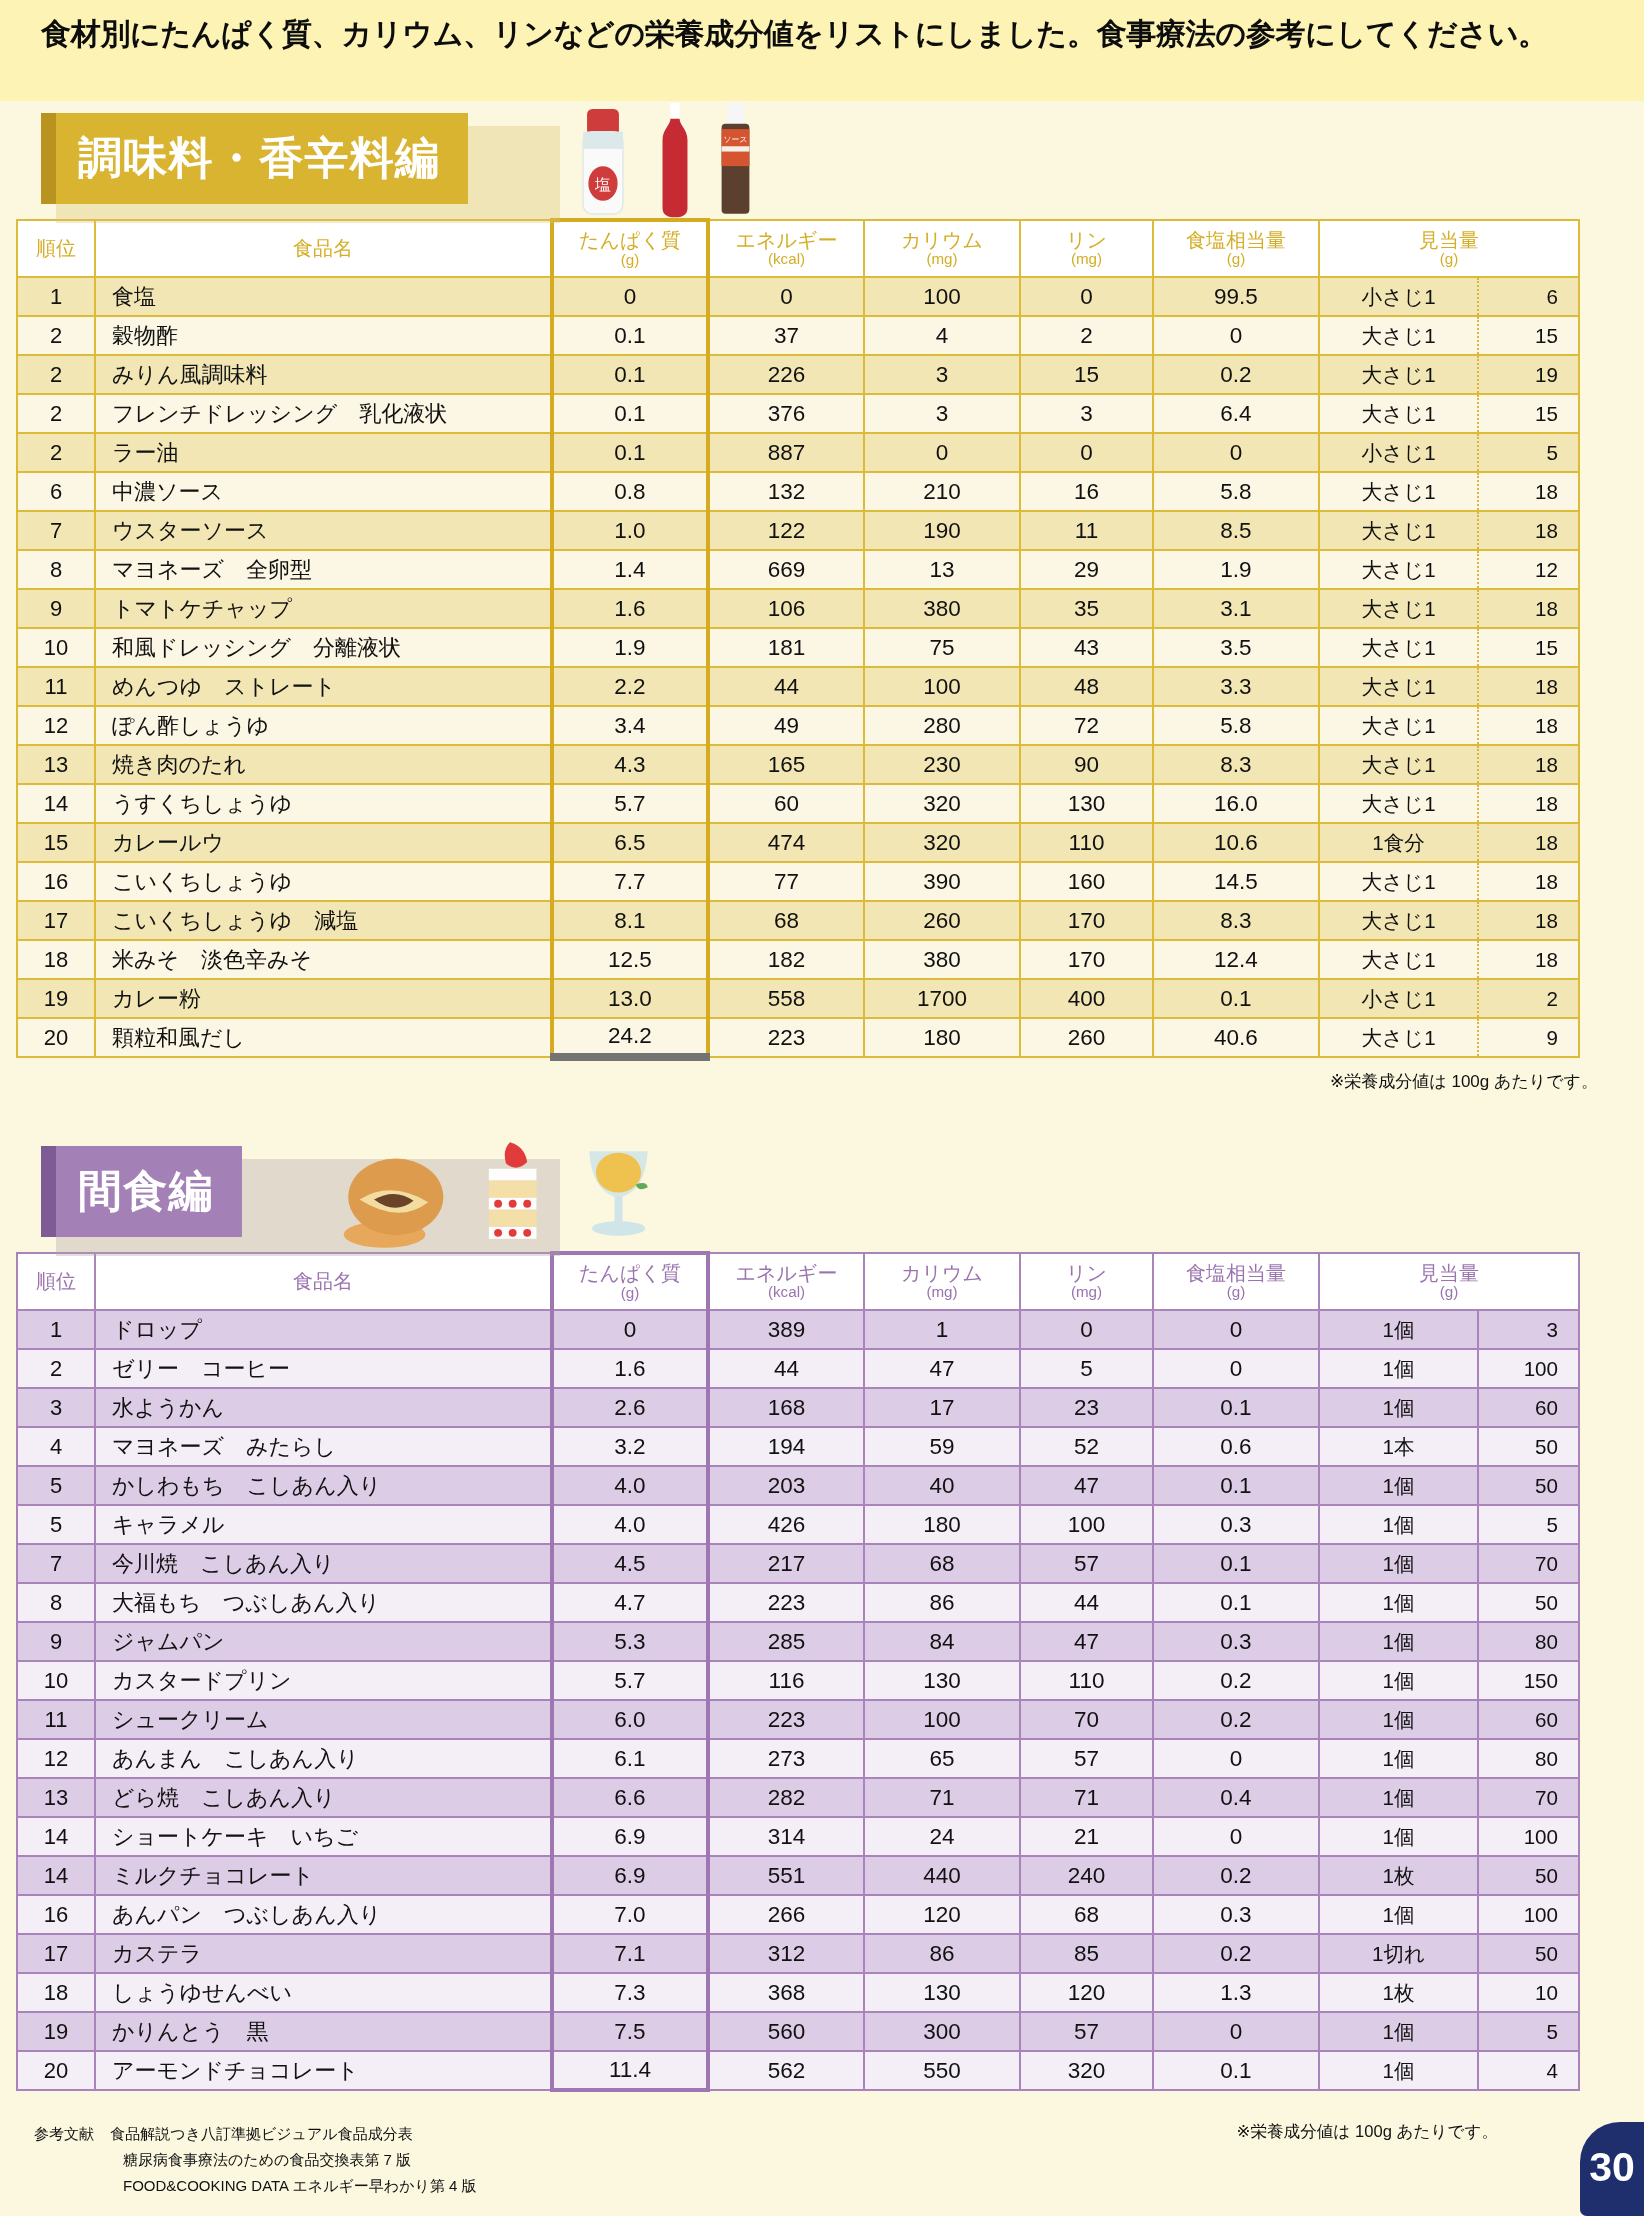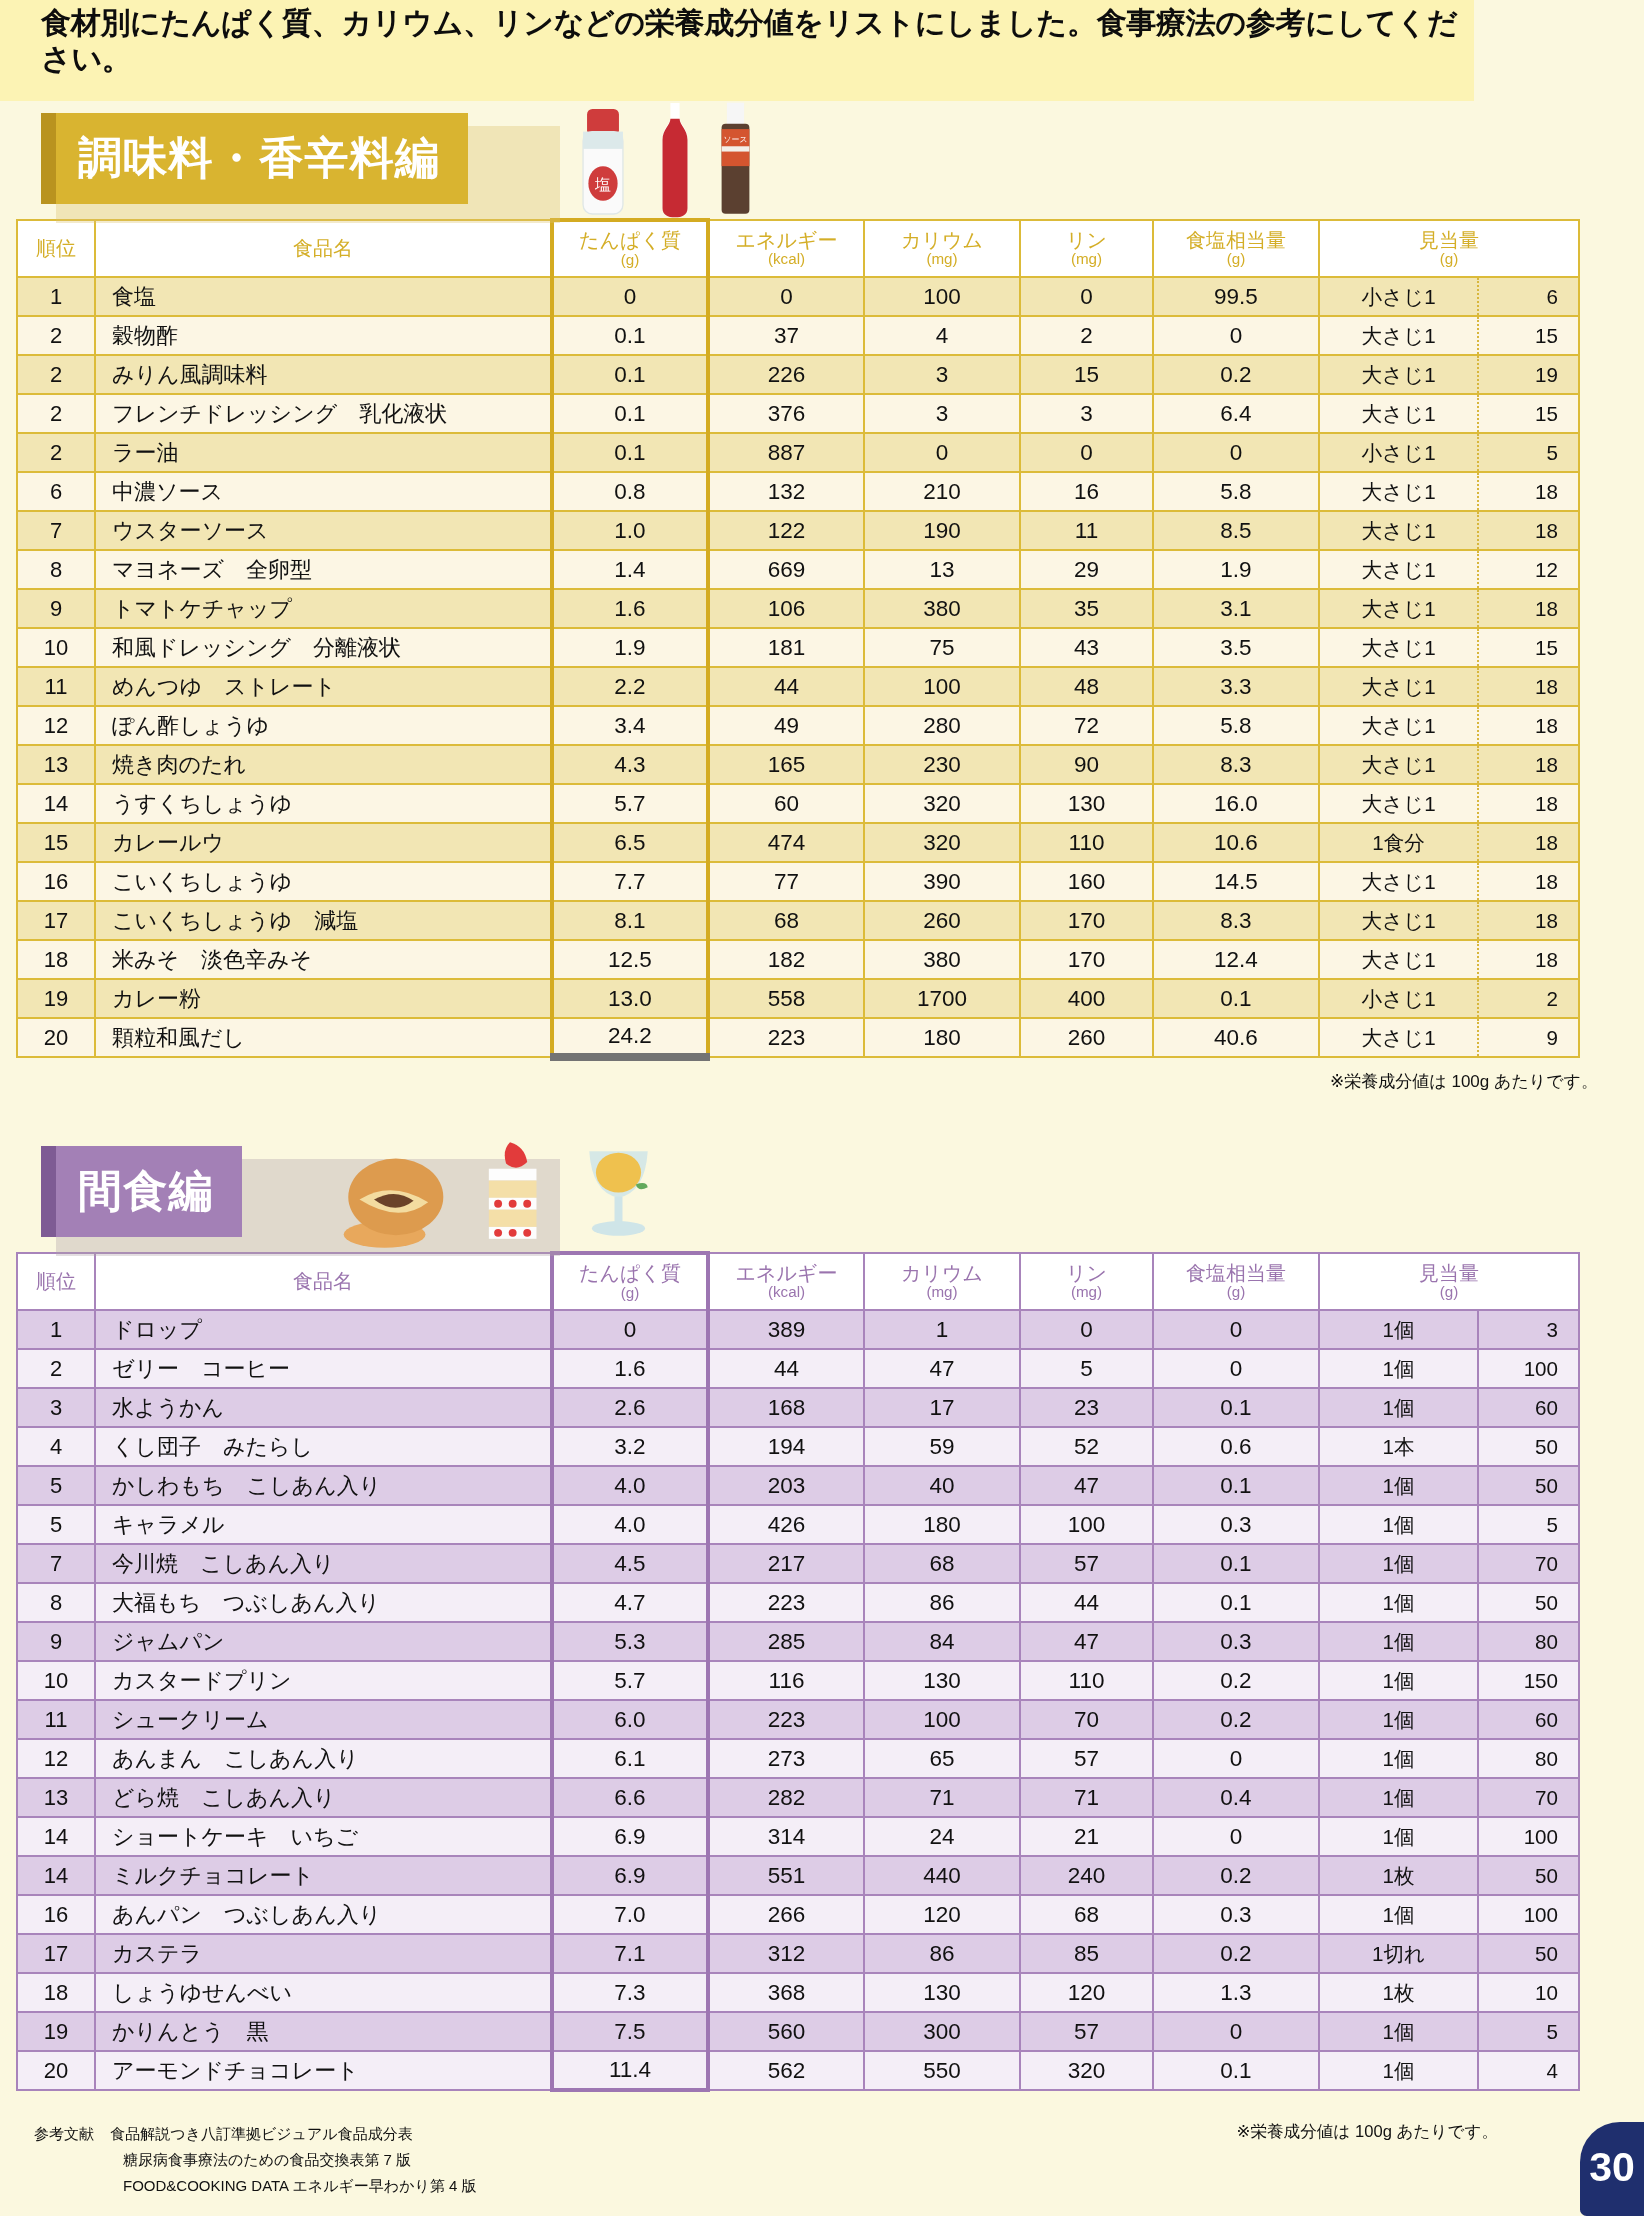--- a/index.html
+++ b/index.html
@@ -14,24 +14,24 @@
     width: 1644px;
     height: 2216px;
     background: #fbf8df;
     overflow: hidden;
   }
 
   
   .intro-band {
     position: absolute;
     left: 0; top: 0;
-    width: 1474px;
+    width: 1644px;
     height: 101px;
     background: #fcf3b4;
-    padding: 5px 0 0 41px;
+    padding: 16px 0 0 41px;
   }
   .intro-main {
     font-size: 30px;
     font-weight: bold;
     letter-spacing: -0.3px;
     color: #0d0d0d;
     line-height: 1.2;
   }
   .intro-sub {
     font-size: 17px;
@@ -611,21 +611,21 @@
             <td class="col-prot">2.6</td>
             <td>168</td>
             <td>17</td>
             <td>23</td>
             <td>0.1</td>
             <td class="amt-label">1個</td>
             <td class="amt-val">60</td>
           </tr>
           <tr>
             <td class="rank">4</td>
-            <td class="name">くし団子　みたらし</td>
+            <td class="name">マヨネーズ　みたらし</td>
             <td class="col-prot">3.2</td>
             <td>194</td>
             <td>59</td>
             <td>52</td>
             <td>0.6</td>
             <td class="amt-label">1本</td>
             <td class="amt-val">50</td>
           </tr>
           <tr>
             <td class="rank">5</td>

